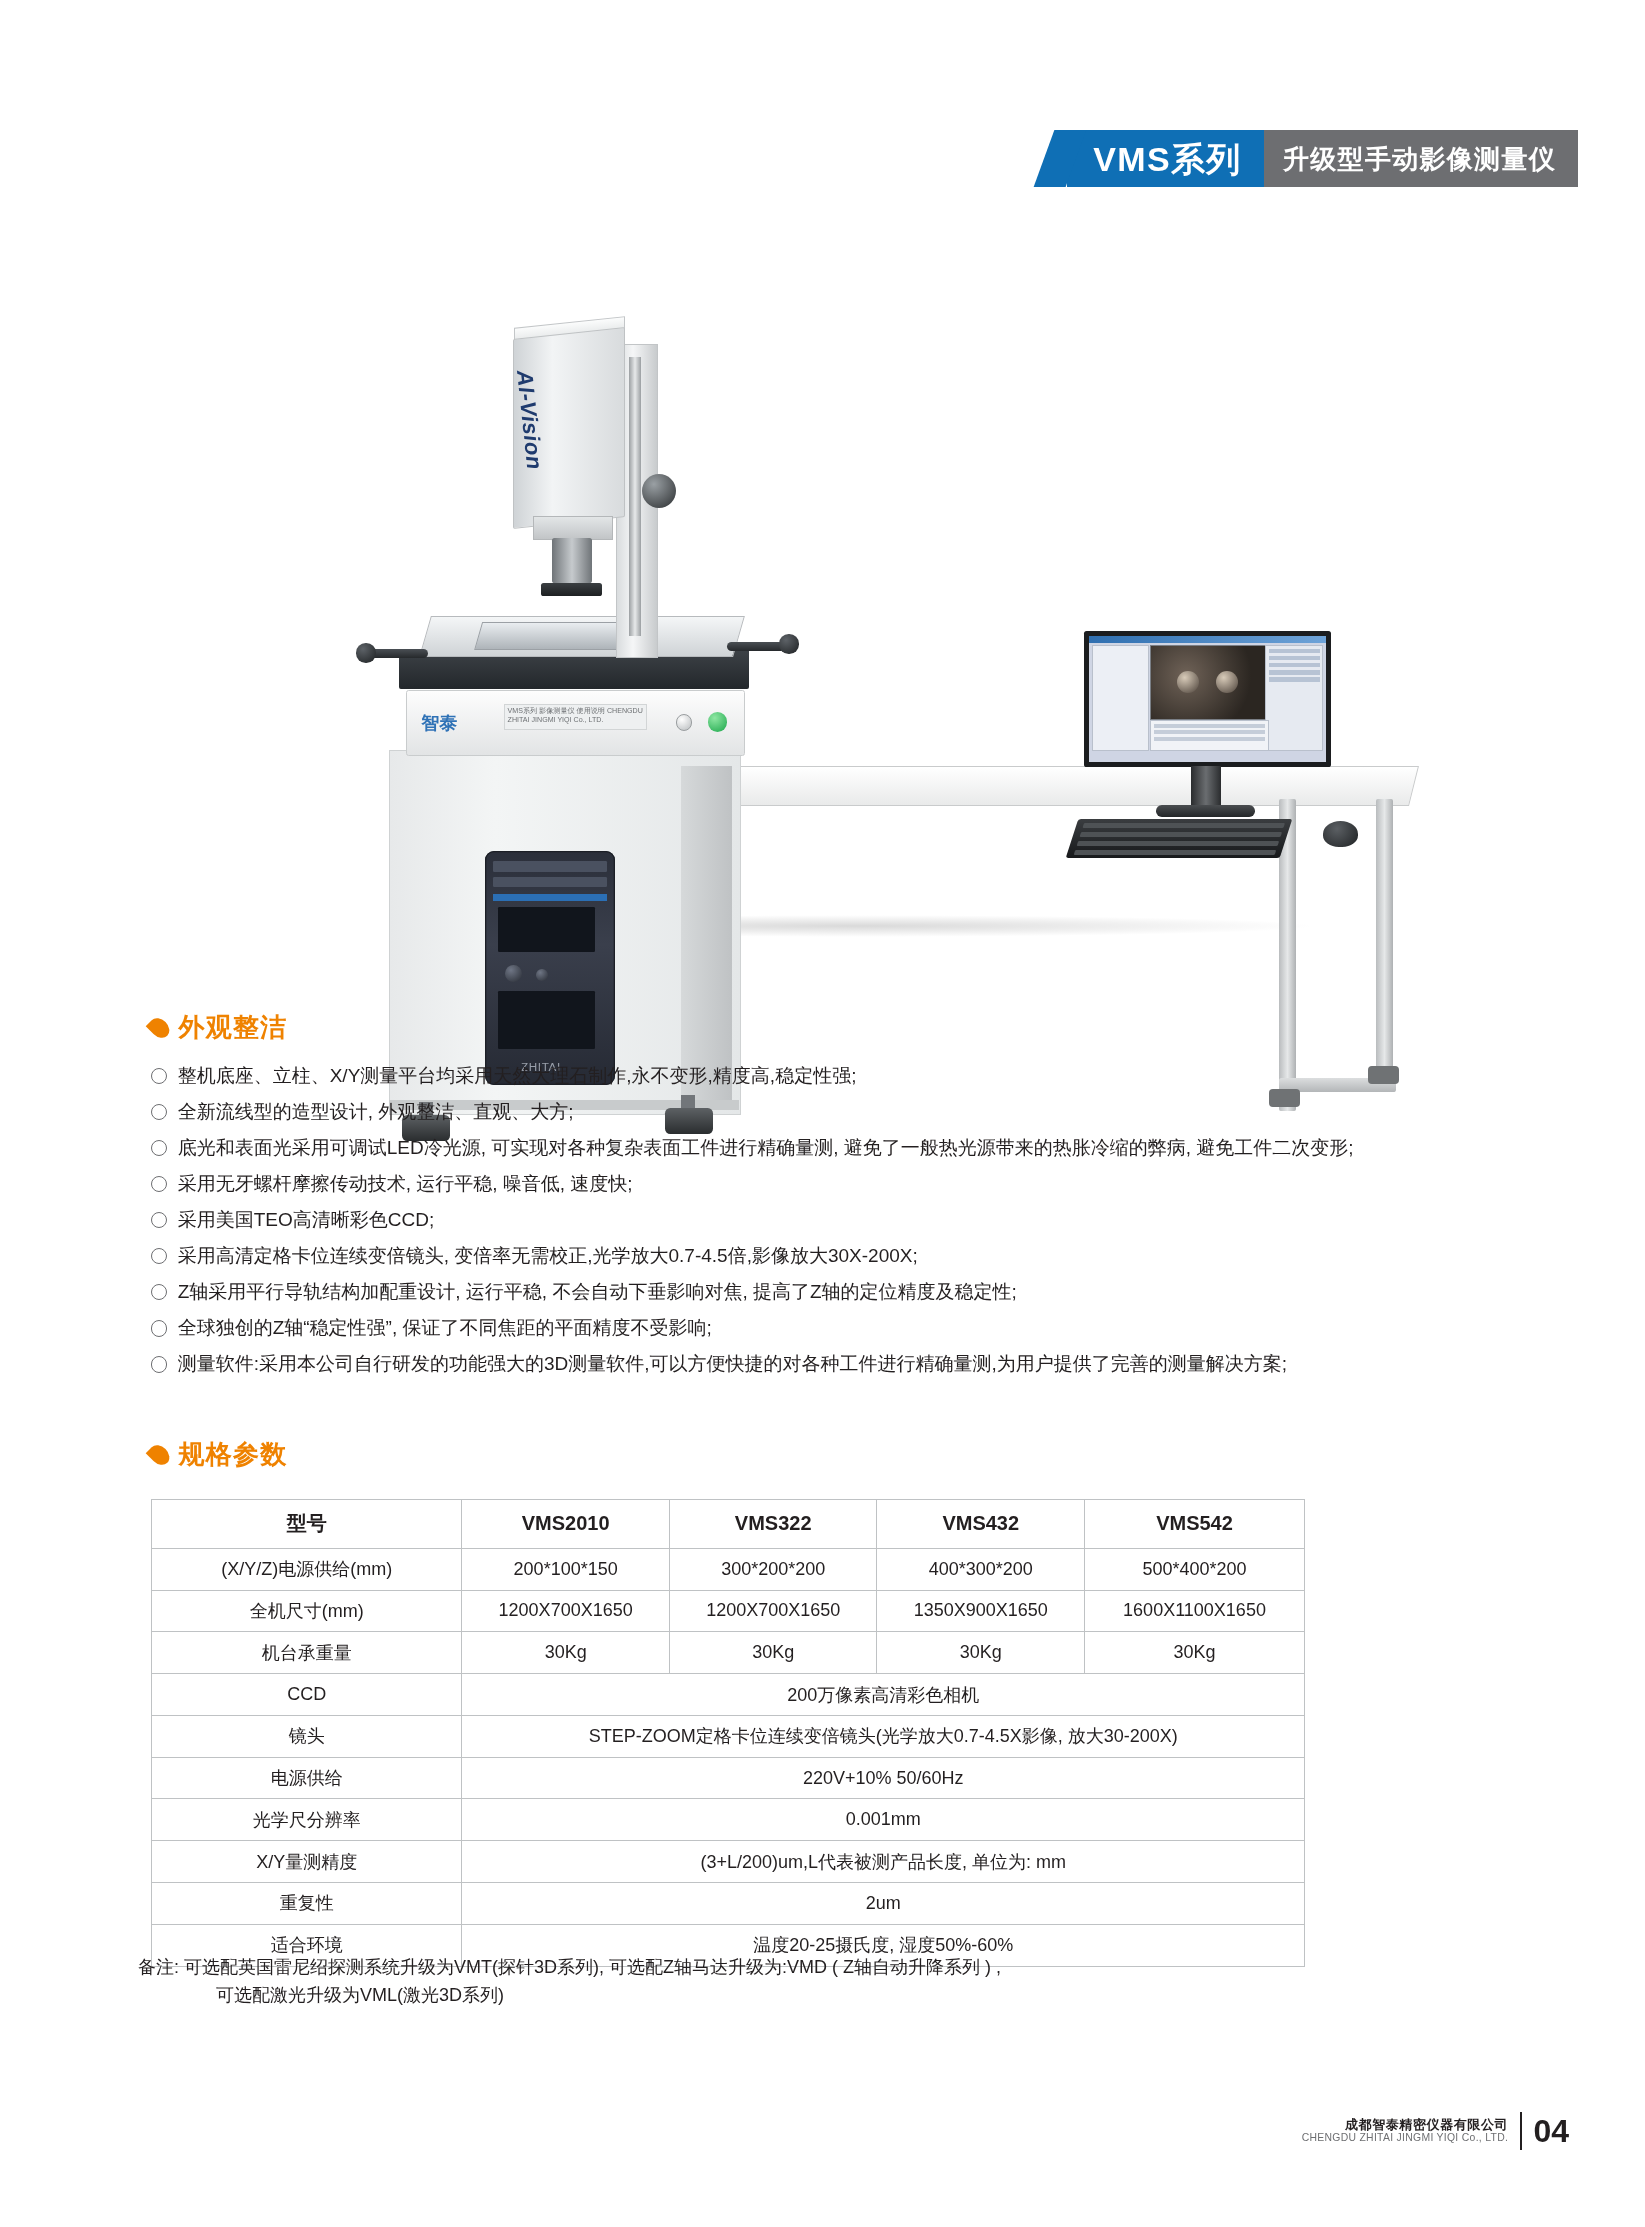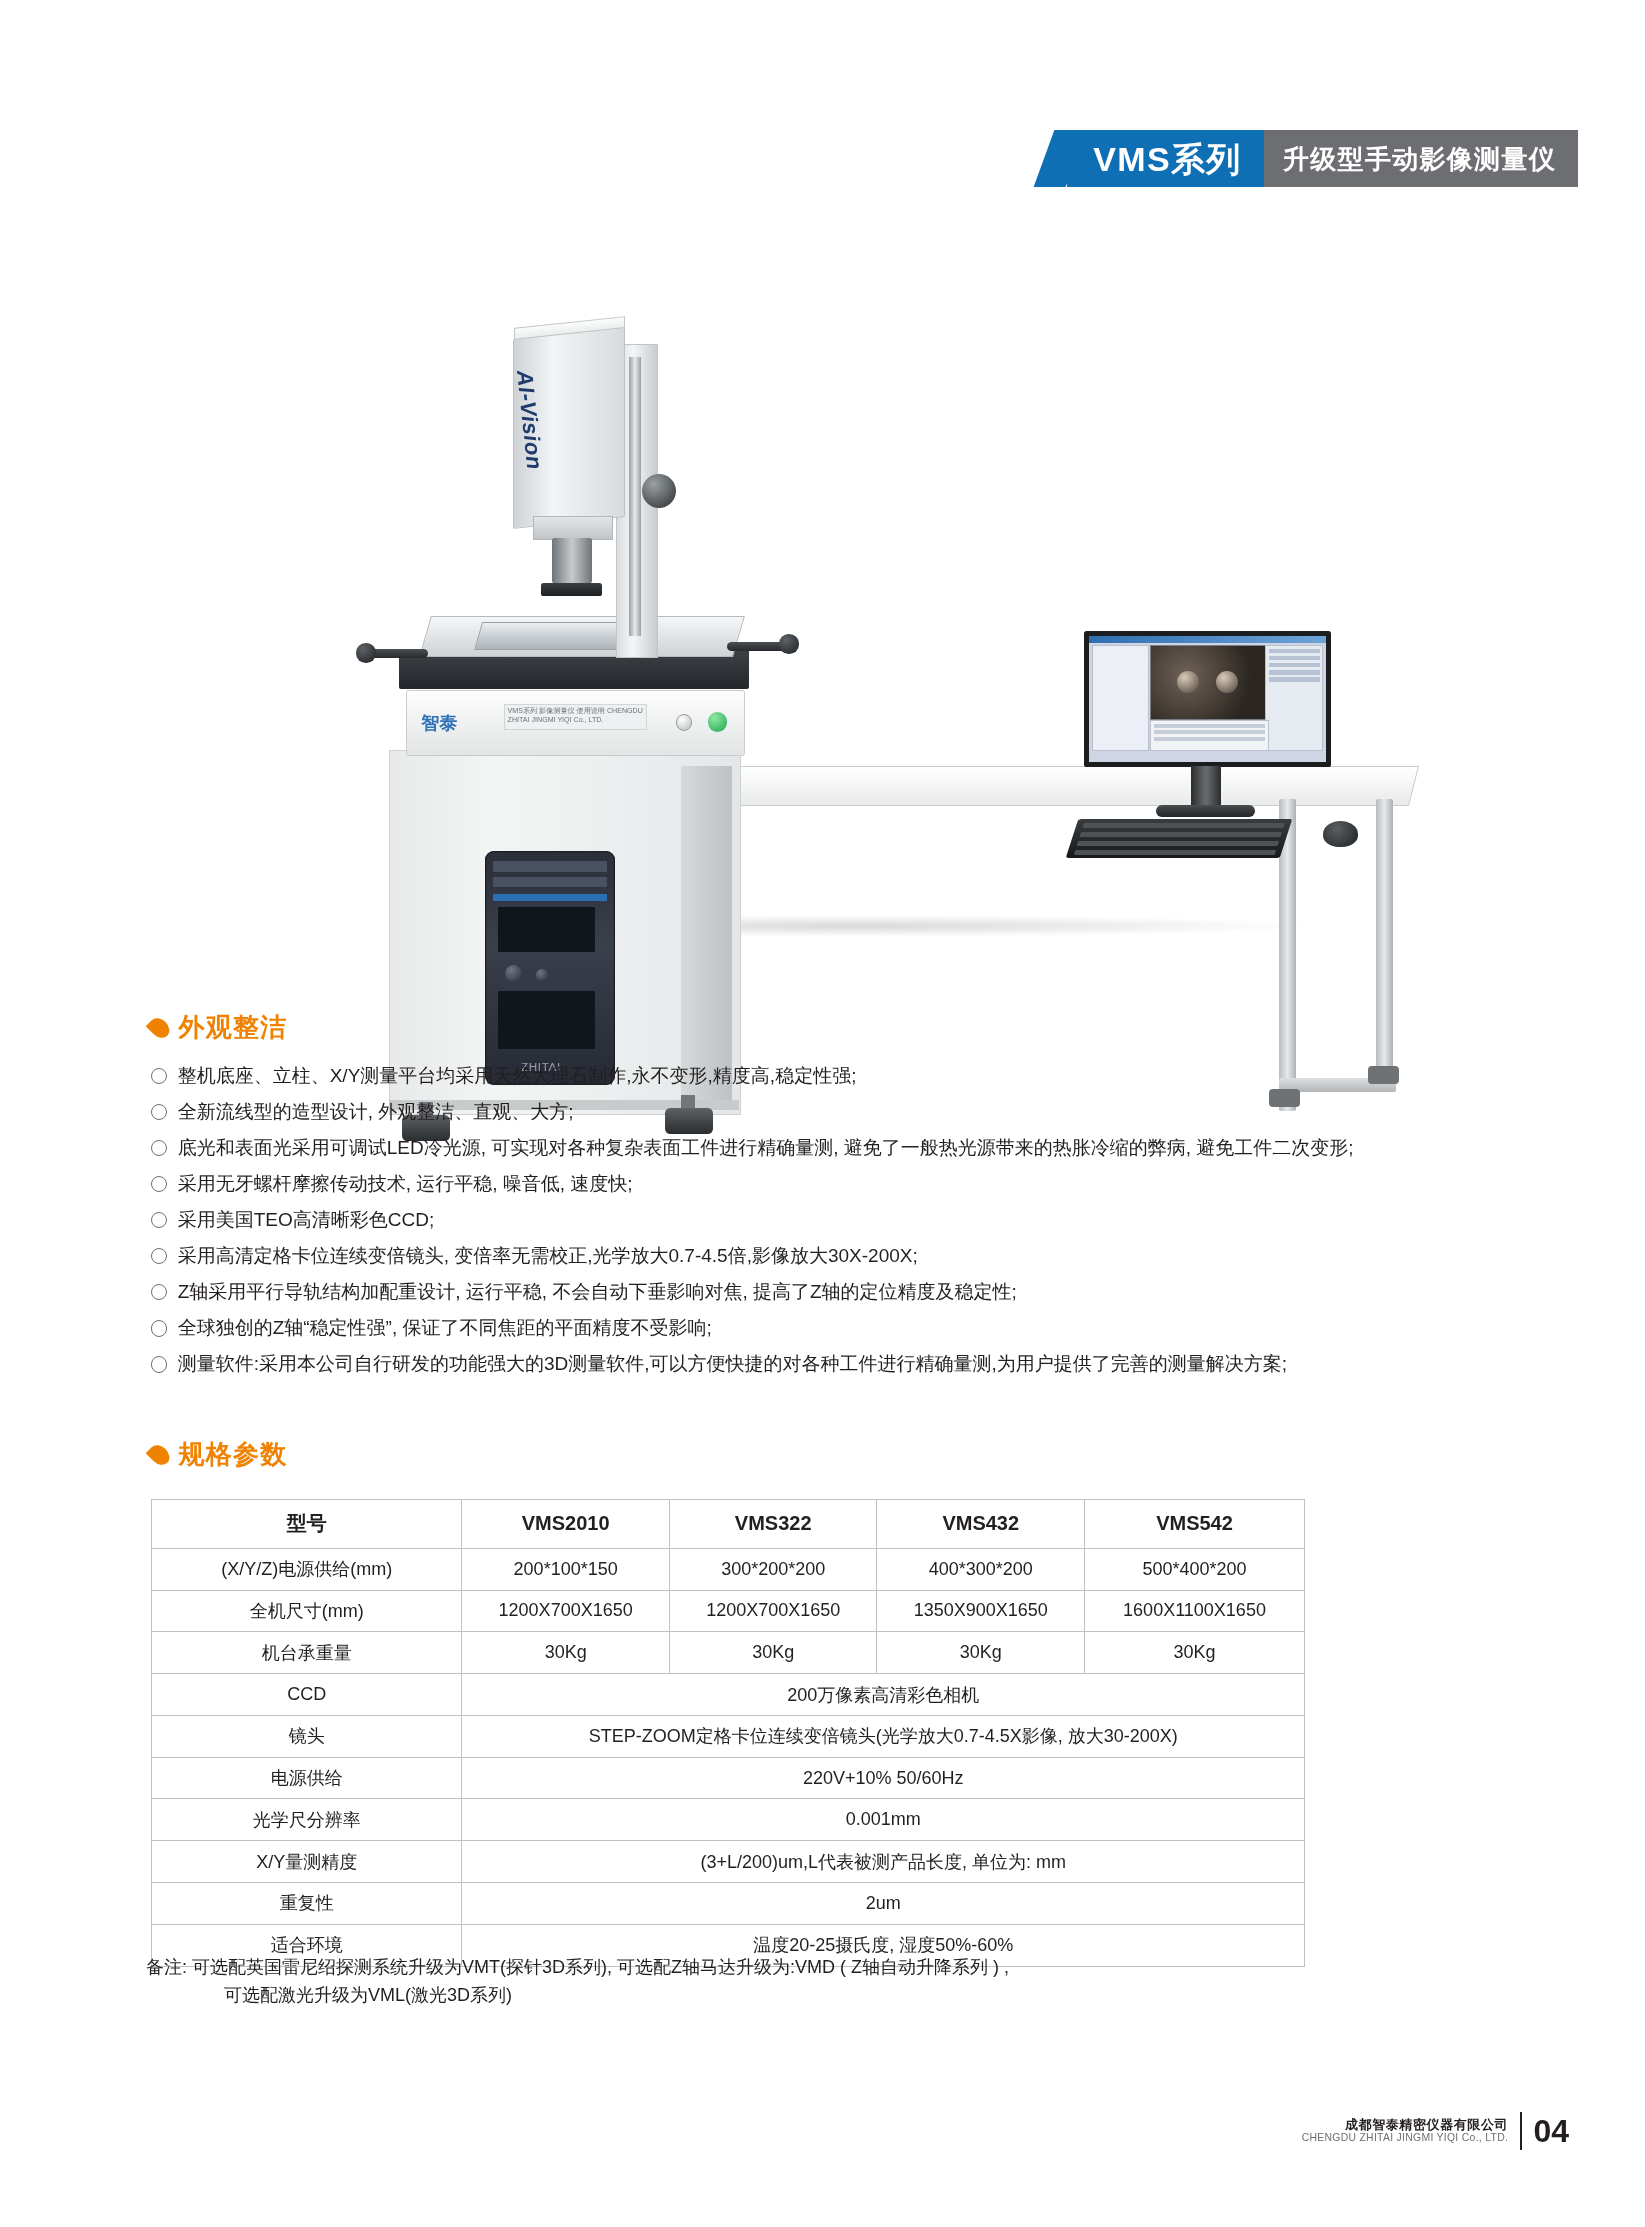--- a/index.html
+++ b/index.html
@@ -537,21 +537,20 @@
     width: 299px;
   }
 
   .note {
     position: absolute;
     left: 138px;
     top: 1954px;
     font-size: 18px;
     line-height: 1.55;
     color: #231f20;
-    margin-left: 8px;
   }
   .note .l2 { margin-left: 78px; display: block; }
 
   
   .footer {
     position: absolute;
     right: 77px;
     bottom: 77px;
     display: flex;
     align-items: center;

